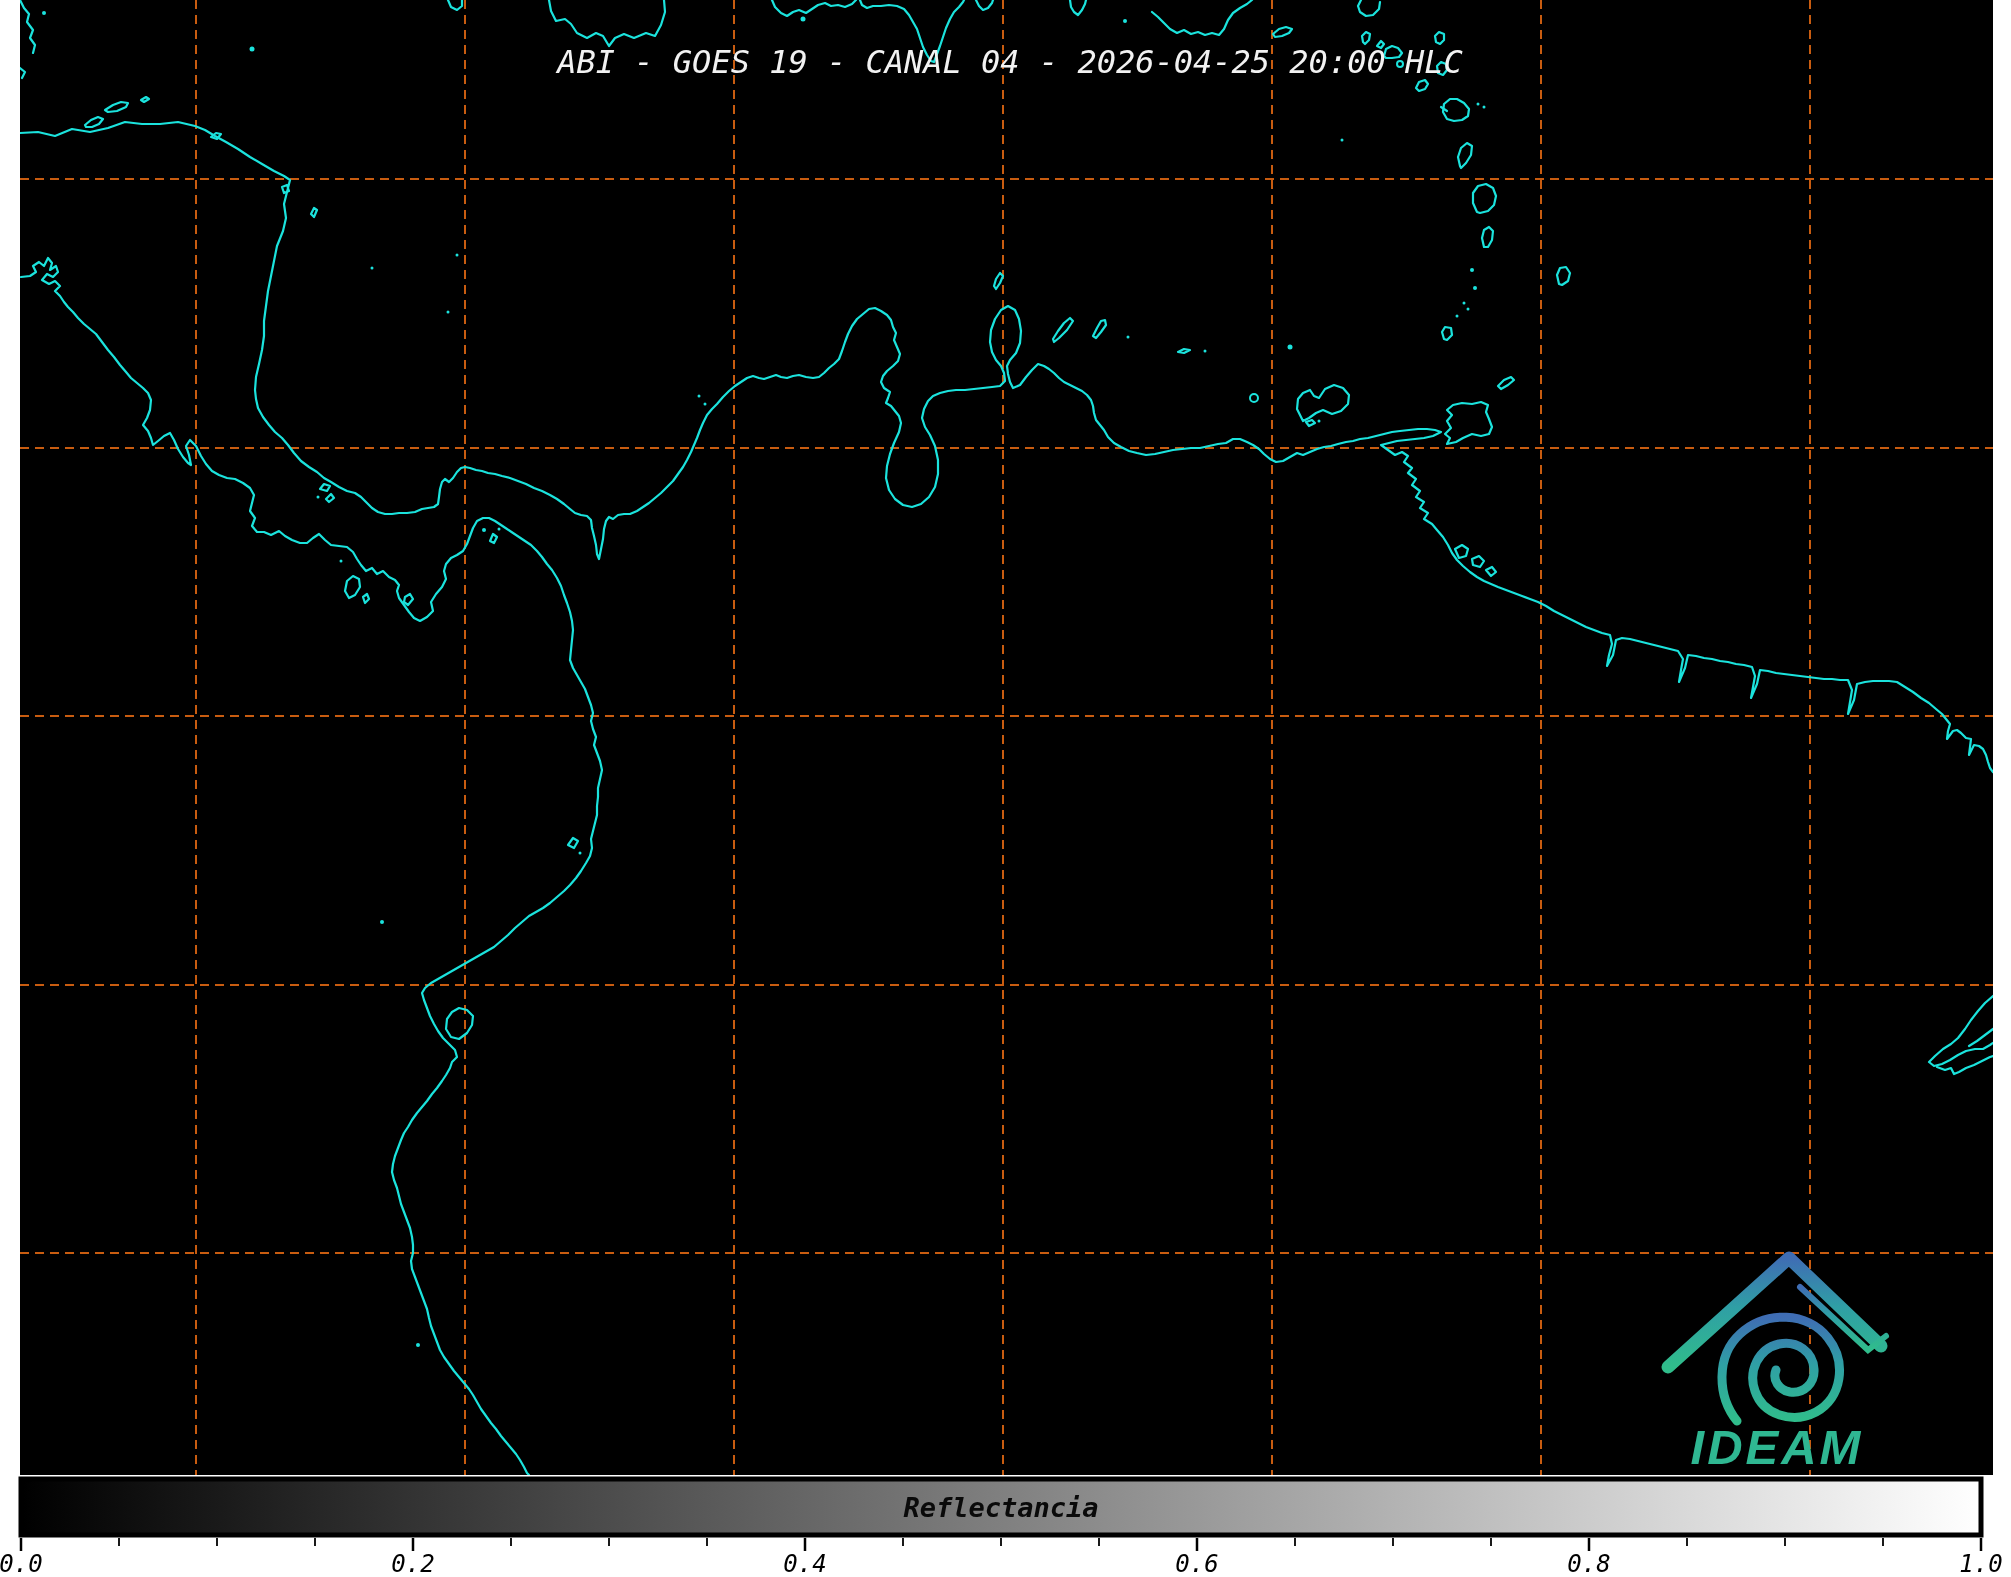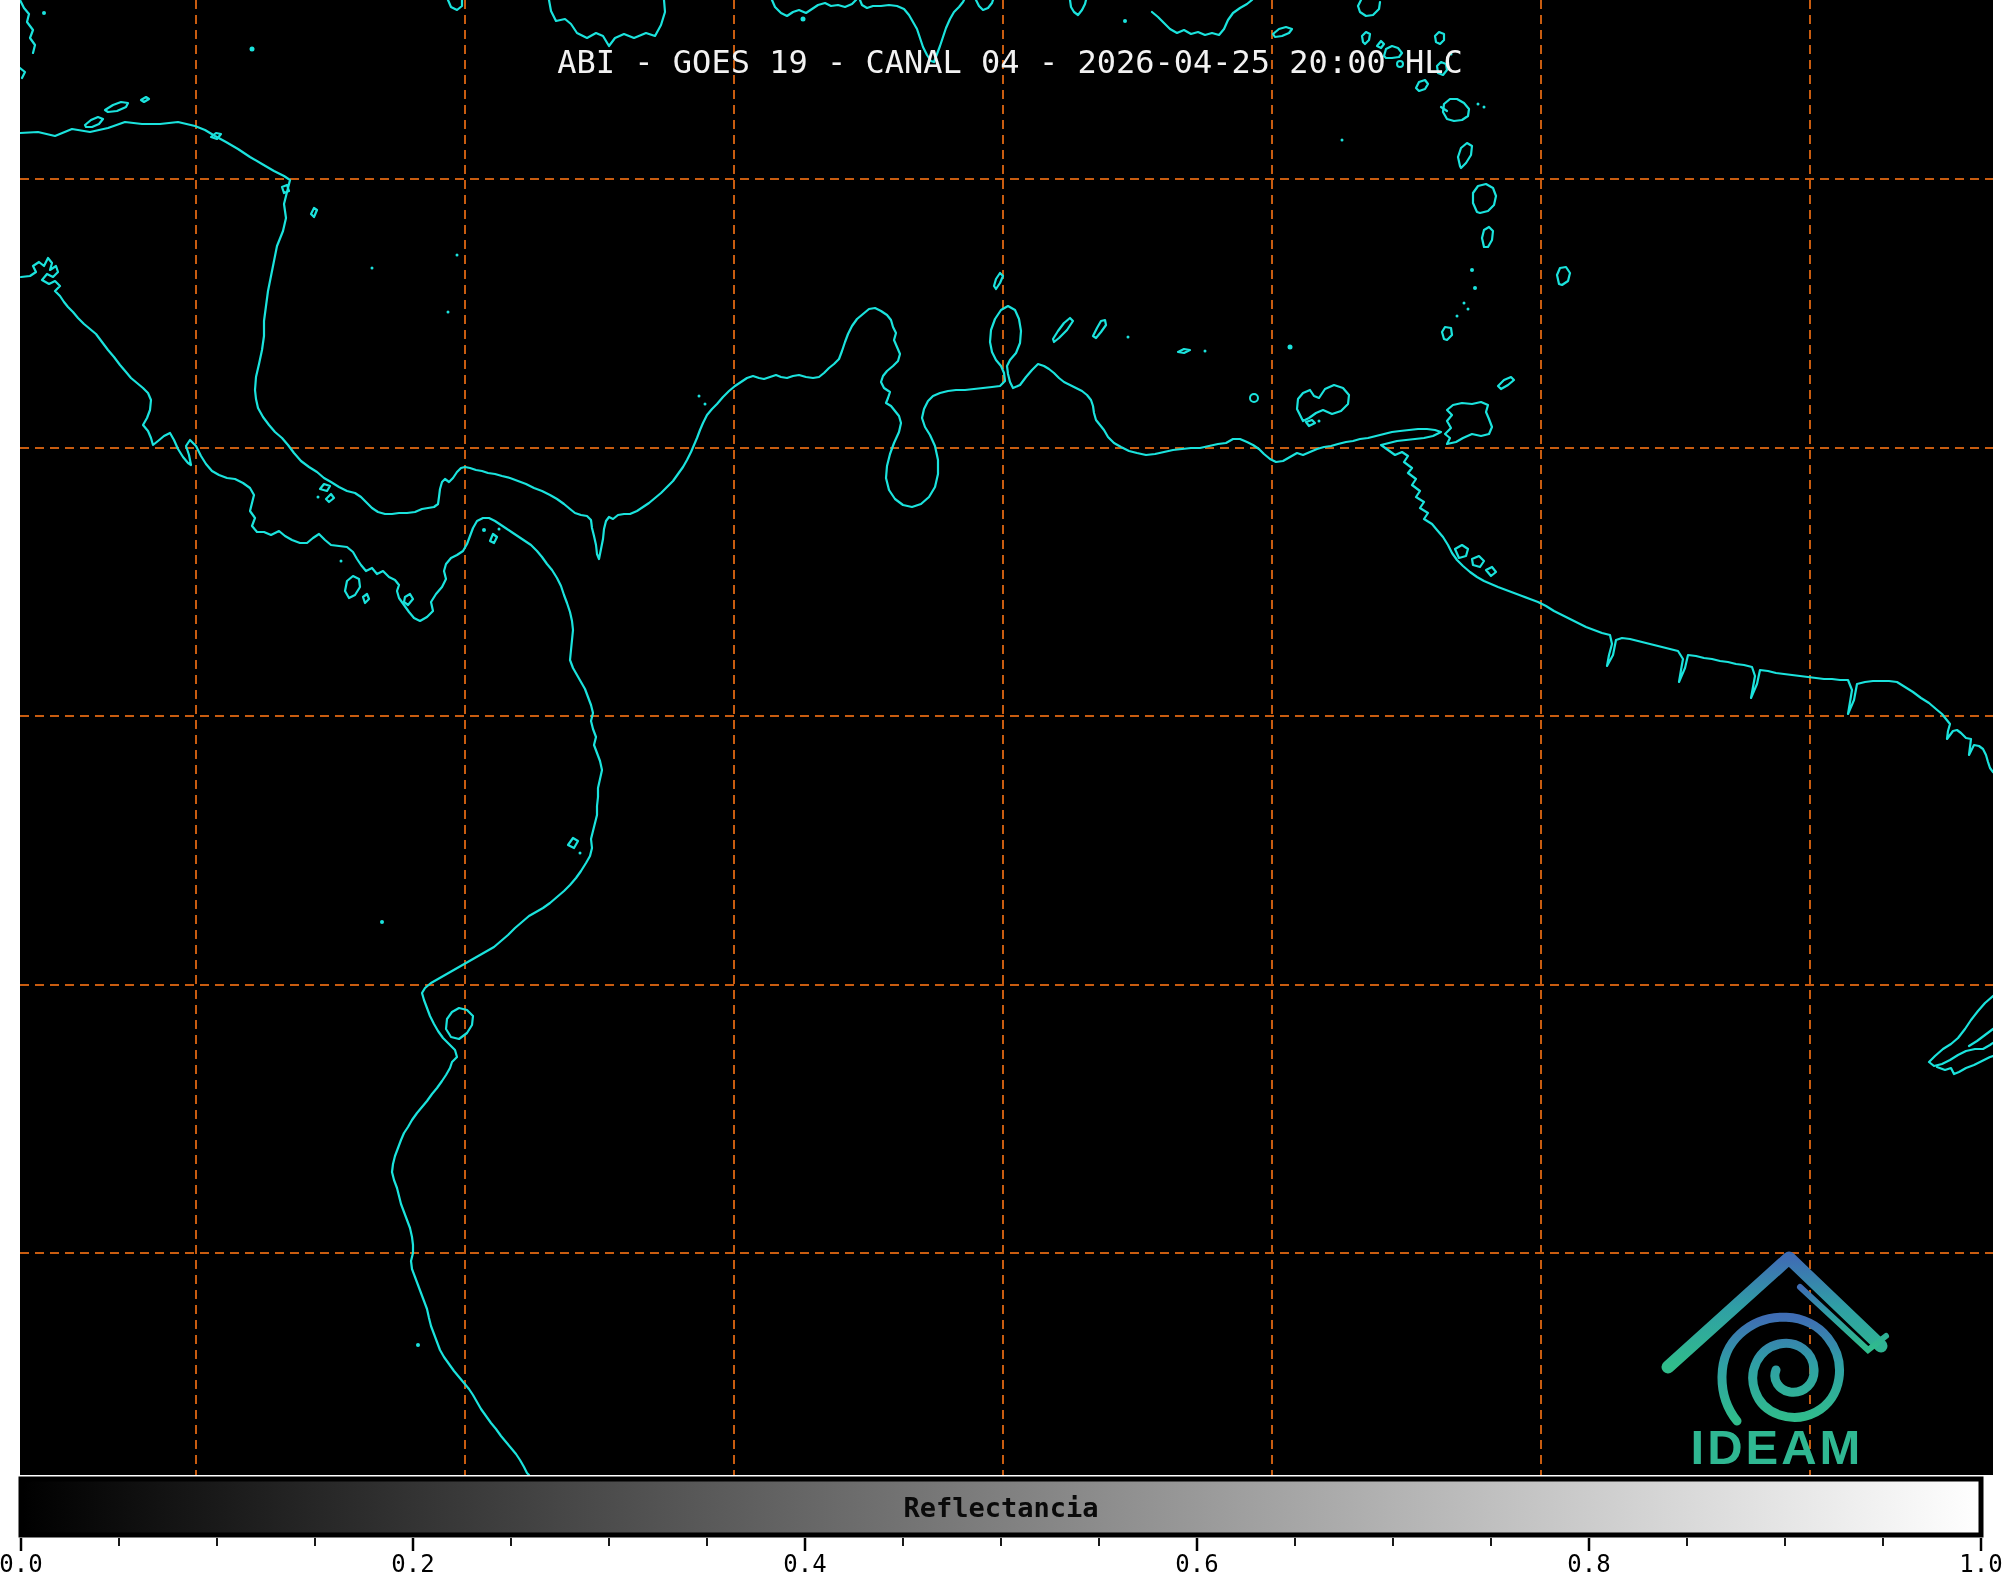--- a/index.html
+++ b/index.html
@@ -1,17 +1,17 @@
 <!DOCTYPE html>
 <html><head>
 <meta charset="utf-8">
 <style>
   html,body{margin:0;padding:0;background:#ffffff;}
   .stage{position:relative;width:2011px;height:1577px;background:#ffffff;overflow:hidden;
-         font-family:"DejaVu Sans Mono", monospace;}
+         font-family:"DejaVu Sans Mono", monospace;font-style:italic;}
   svg{display:block;}
   text{user-select:none;}
   .title-text{font-family:"DejaVu Sans Mono", monospace;font-size:32px;}
   .cb-label{font-family:"DejaVu Sans Mono", monospace;font-weight:bold;font-size:27px;}
   .cb-tick-label{font-family:"DejaVu Sans Mono", monospace;font-size:24px;}
   .logo-word{font-family:"Liberation Sans","DejaVu Sans",sans-serif;font-weight:bold;
              font-size:49px;letter-spacing:3px;}
 </style>
 </head>
 <body>

